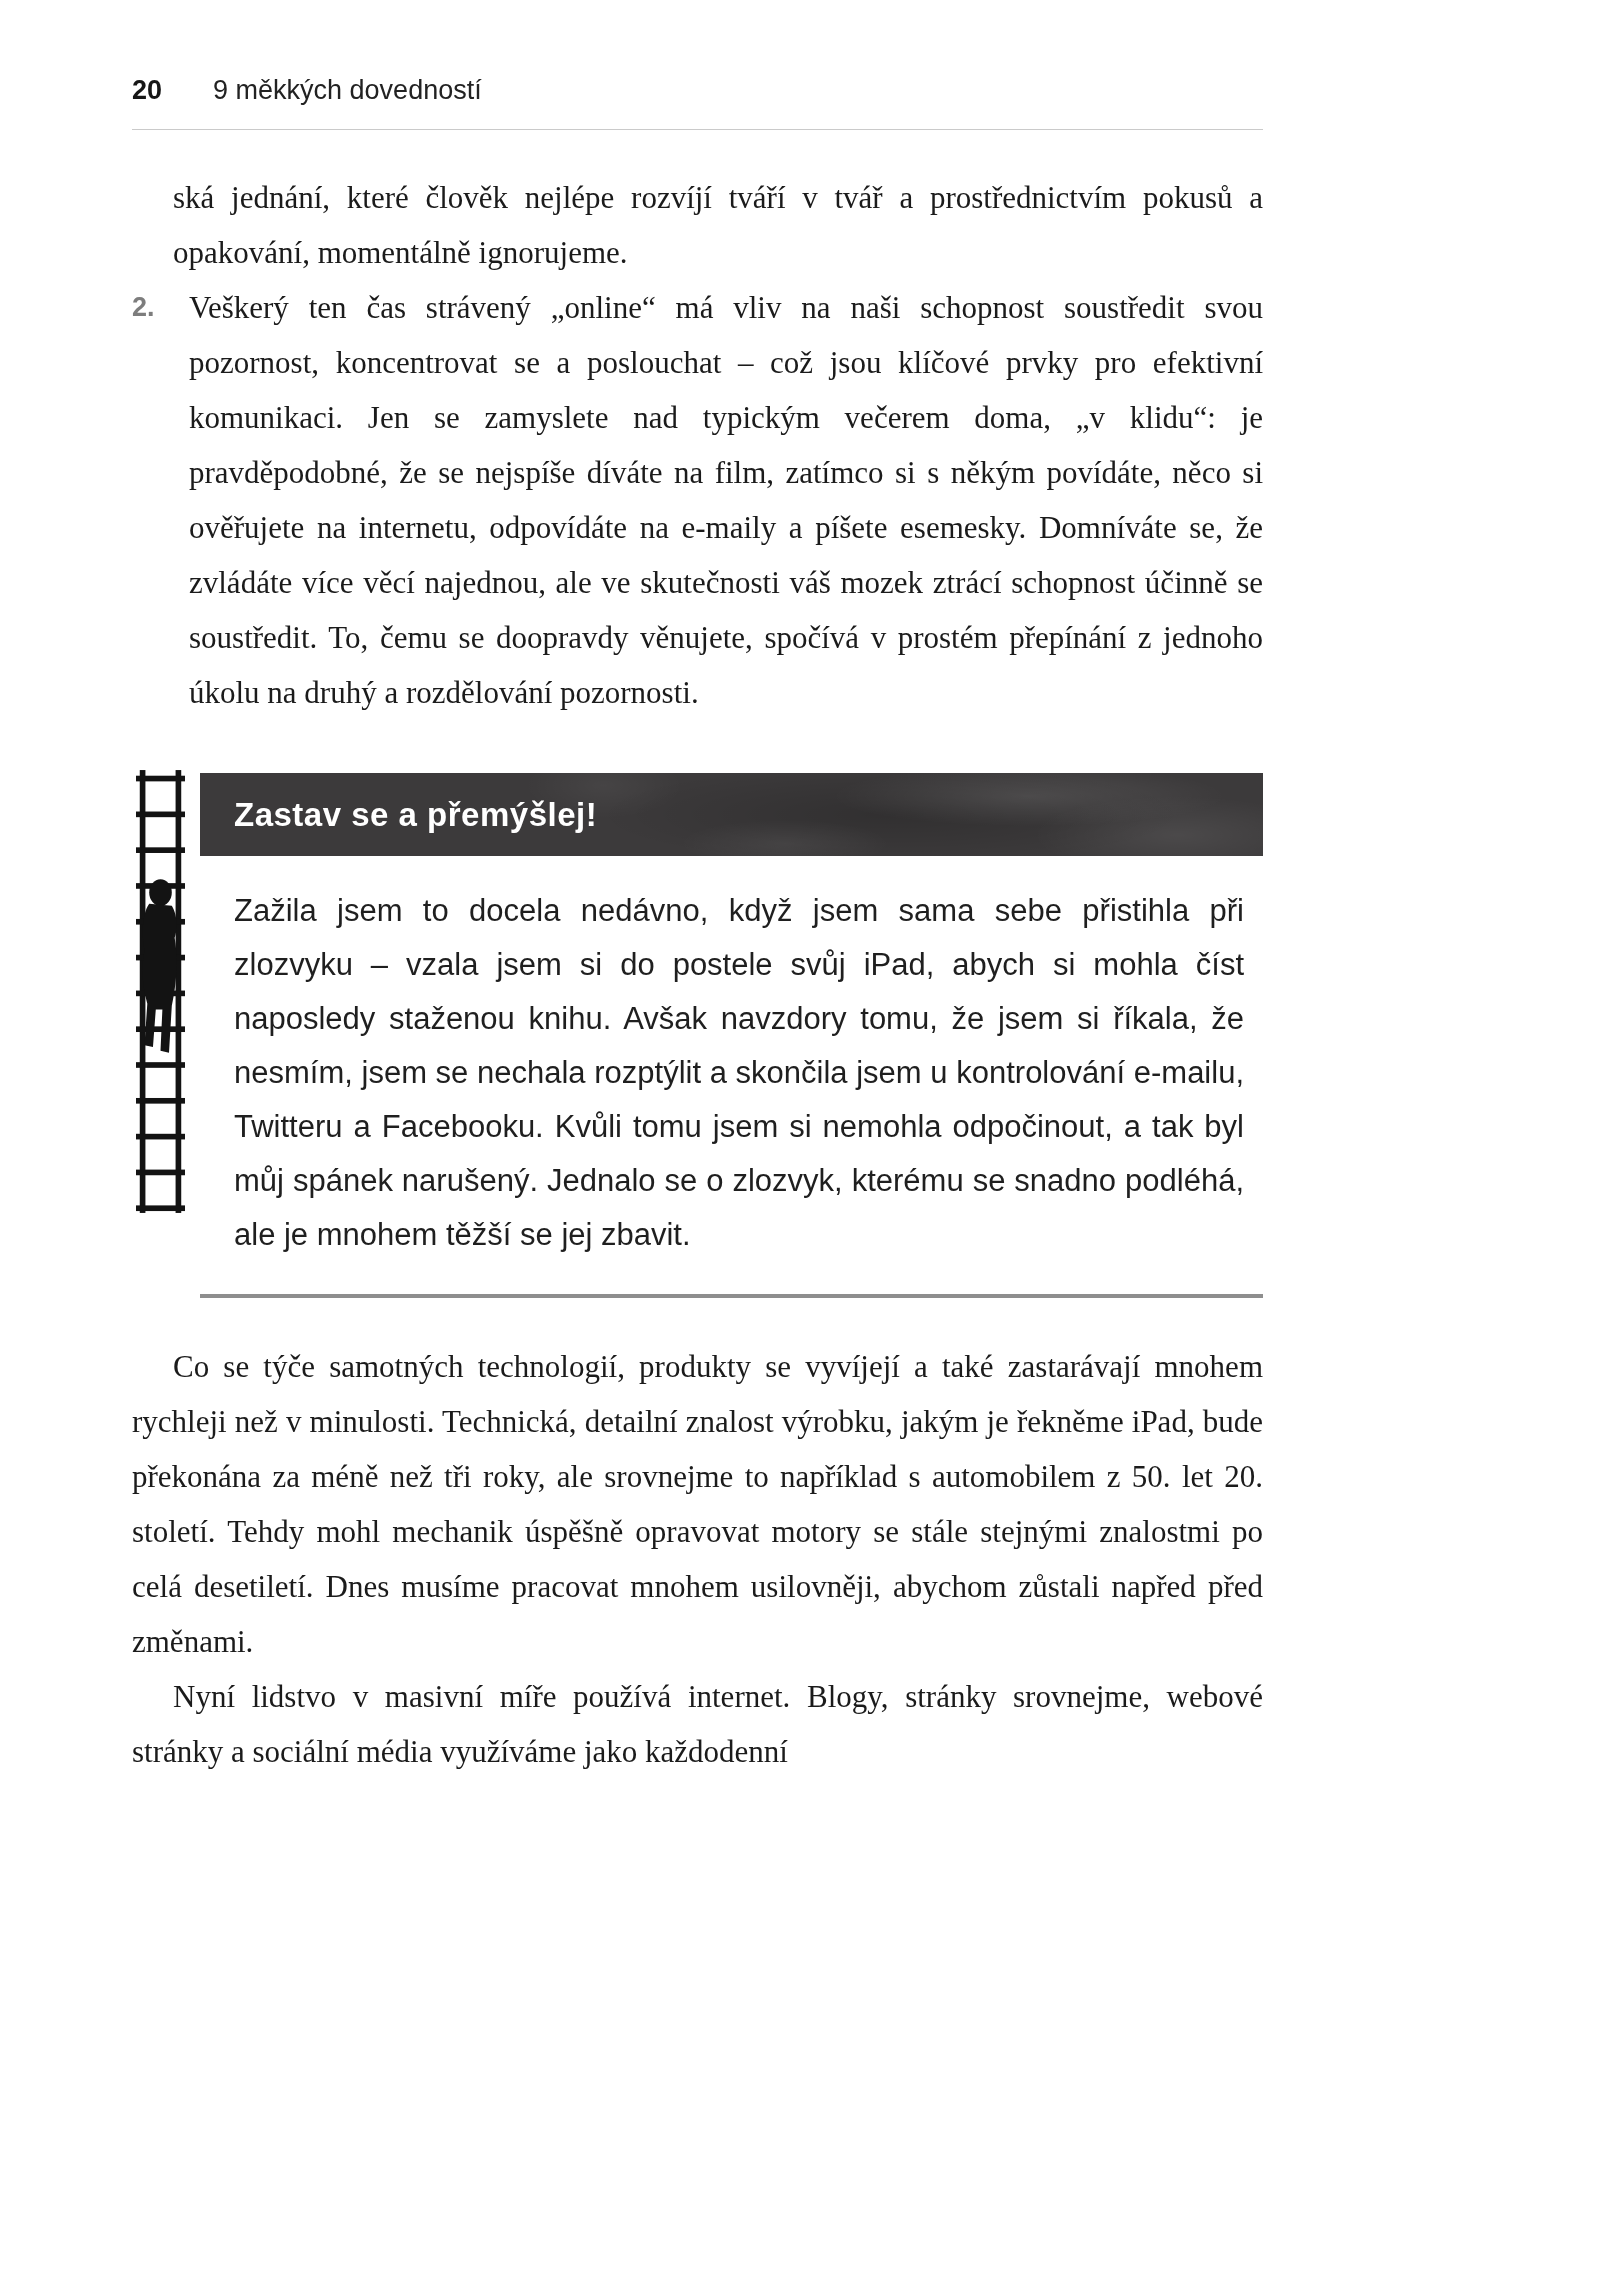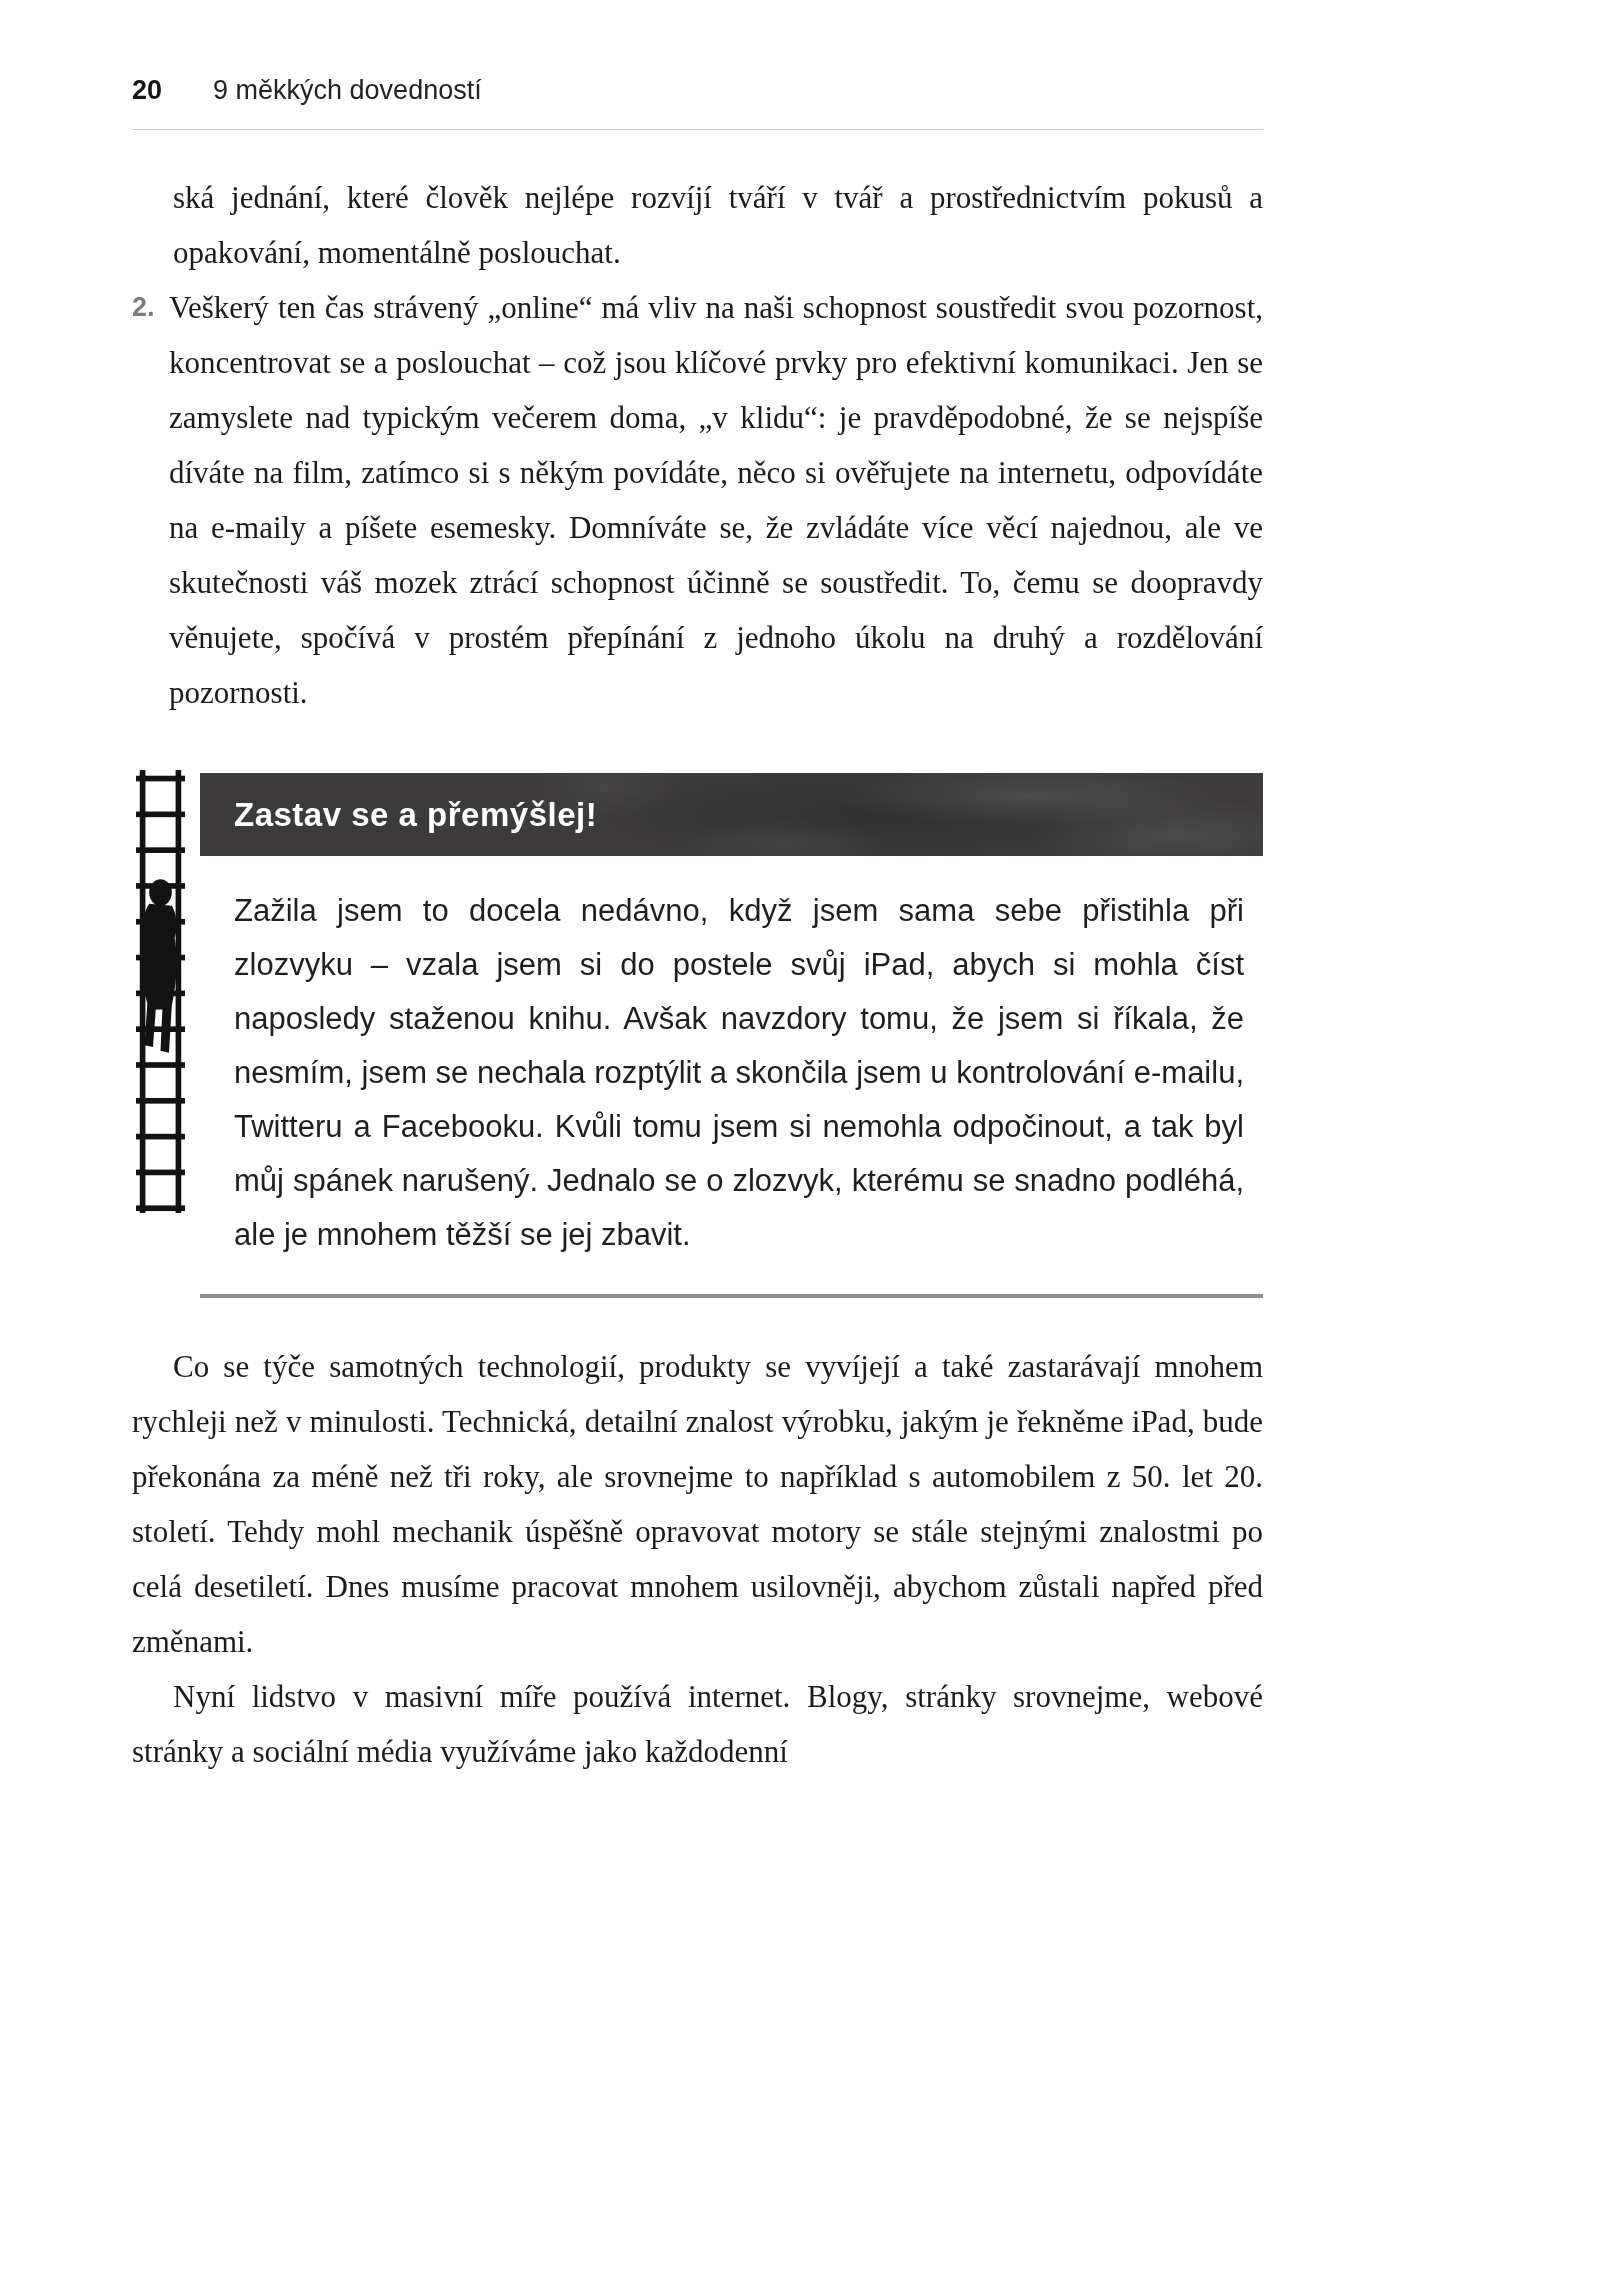--- a/index.html
+++ b/index.html
@@ -45,21 +45,21 @@
   .list-marker {
     position: absolute;
     left: 0; top: 0;
     width: 38px;
     font-family: "Liberation Sans", sans-serif;
     font-size: 27px;
     font-weight: 700;
     line-height: 55px;
     color: #7d7d7d;
   }
-  .list-text { margin-left: 37px; }
+  .list-text { margin-left: 57px; }
 
   
   .callout { position: relative; margin-top: 53px; padding-left: 68px; }
   .ladder { position: absolute; left: 3.8px; top: -3.8px; }
   .callout-banner {
     position: relative;
     height: 83px;
     background: #3c3a3b;
     display: flex;
     align-items: center;
@@ -104,21 +104,21 @@
   <div class="page-inner">
 
     <header class="page-header">
       <span class="page-number">20</span>
       <span class="running-title">9 měkkých dovedností</span>
     </header>
     <div class="header-rule"></div>
 
     <main class="content">
 
-      <p class="para continued">ská jednání, které člověk nejlépe rozvíjí tváří v tvář a prostřednictvím pokusů a opakování, momentálně poslouchat.</p>
+      <p class="para continued">ská jednání, které člověk nejlépe rozvíjí tváří v tvář a prostřednictvím pokusů a opakování, momentálně ignorujeme.</p>
 
       <div class="list-item">
         <span class="list-marker">2.</span>
         <p class="para list-text">Veškerý ten čas strávený „online“ má vliv na naši schopnost soustředit svou pozornost, koncentrovat se a poslouchat – což jsou klíčové prvky pro efektivní komunikaci. Jen se zamyslete nad typickým večerem doma, „v klidu“: je pravděpodobné, že se nejspíše díváte na film, zatímco si s někým povídáte, něco si ověřujete na internetu, odpovídáte na e-maily a píšete esemesky. Domníváte se, že zvládáte více věcí najednou, ale ve skutečnosti váš mozek ztrácí schopnost účinně se soustředit. To, čemu se doopravdy věnujete, spočívá v prostém přepínání z jednoho úkolu na druhý a rozdělování pozornosti.</p>
       </div>
 
       <section class="callout">
 
         <svg class="ladder" width="49" height="443" viewBox="0 0 52 470" xmlns="http://www.w3.org/2000/svg">
           <g fill="#131313">

